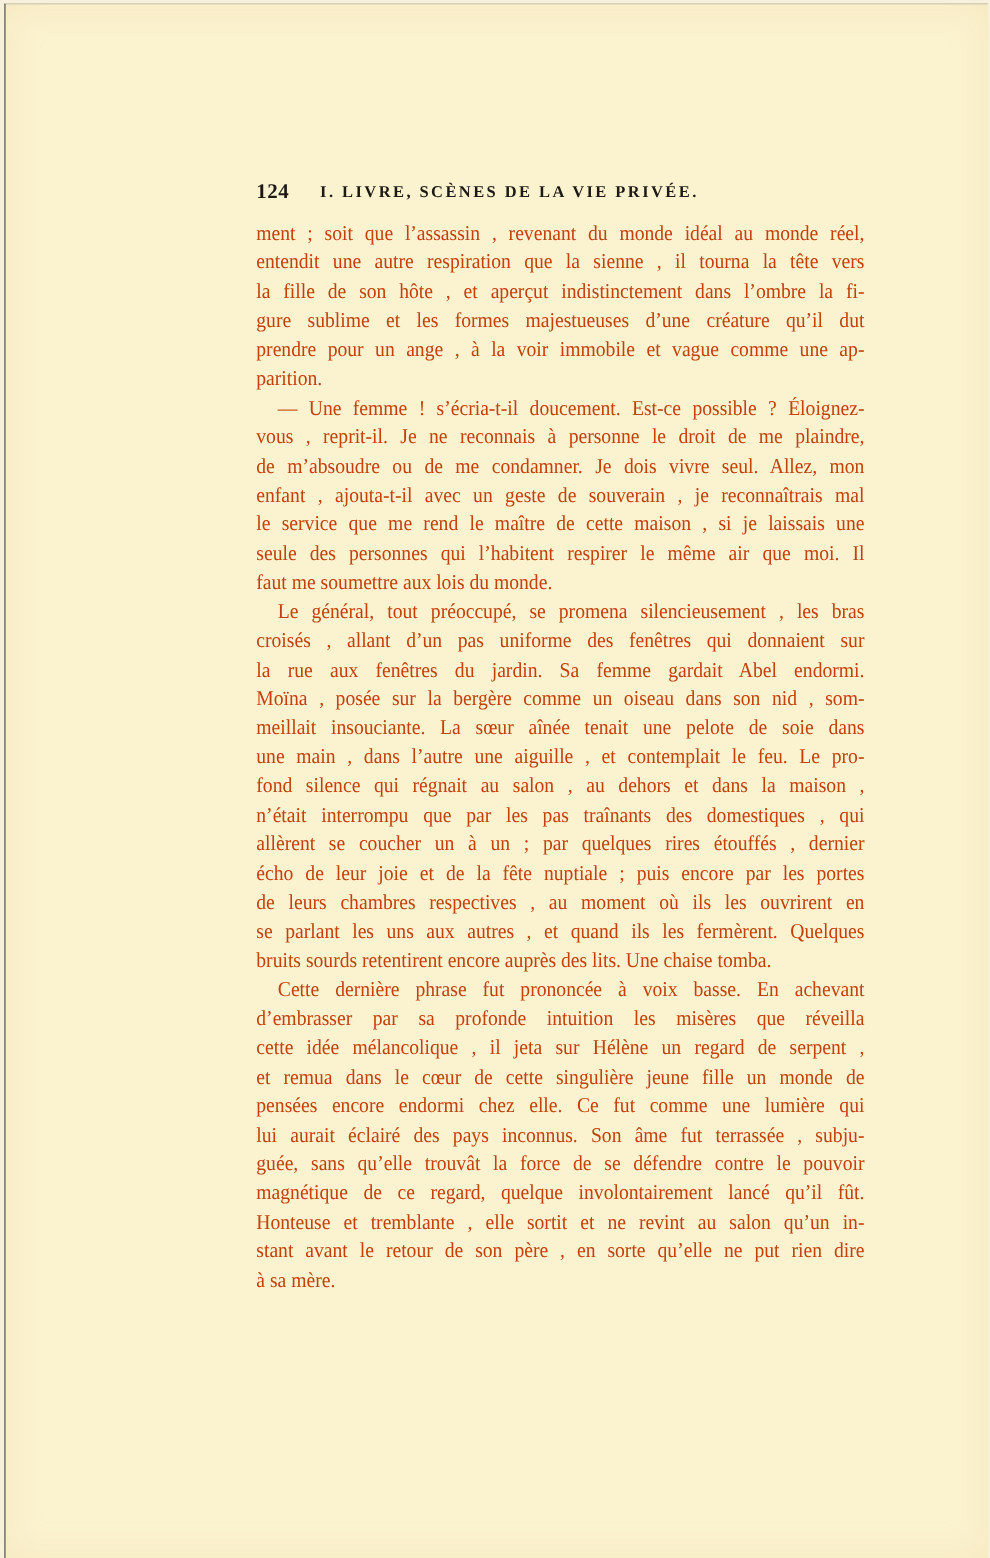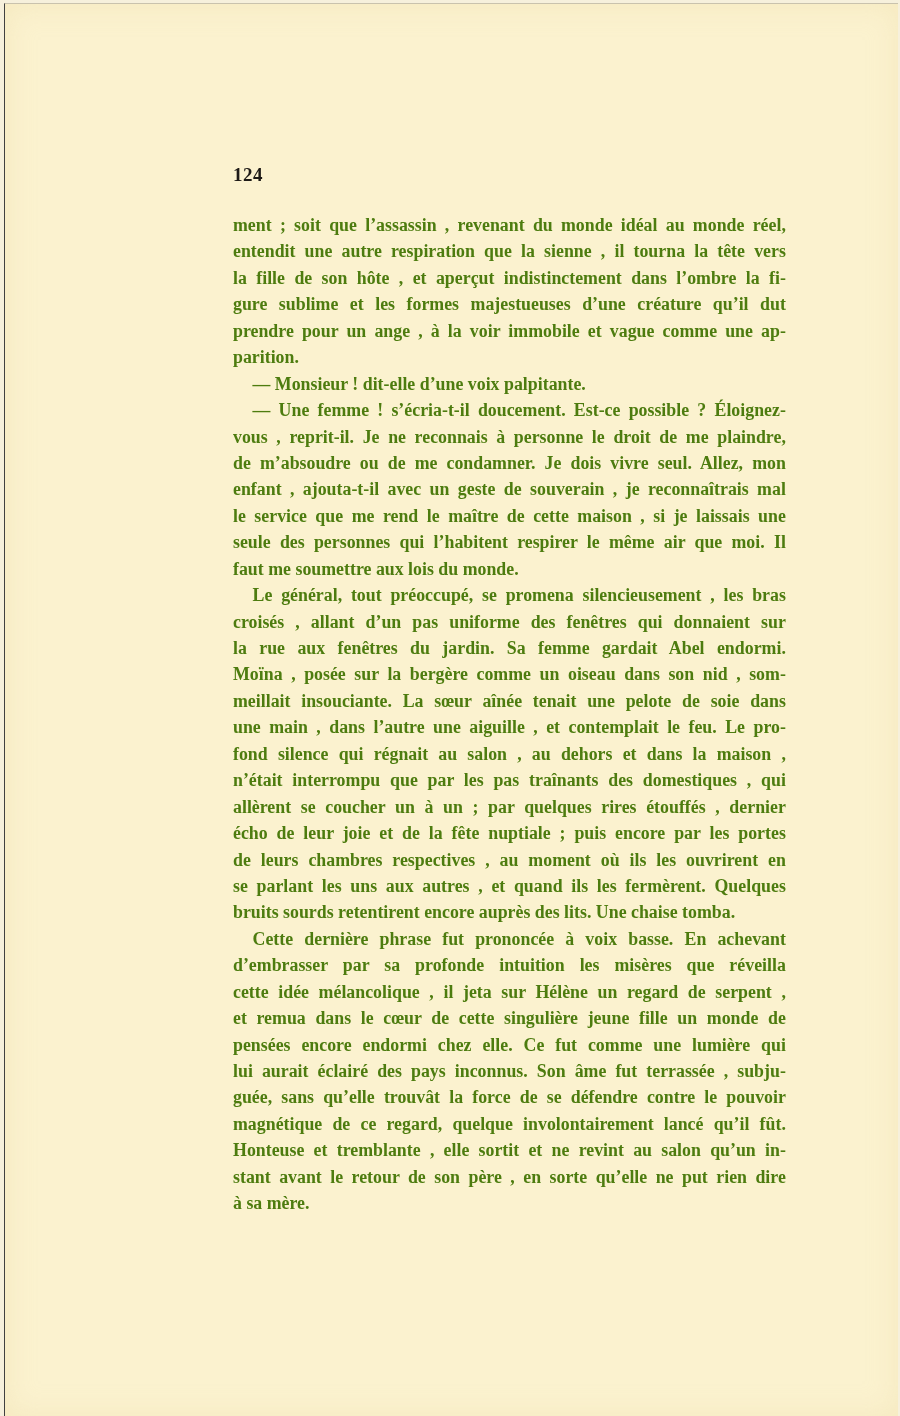--- a/index.html
+++ b/index.html
@@ -23,54 +23,51 @@
     position: absolute; left: 0; top: 0;
     font-size: 19px; font-weight: bold; letter-spacing: 0.5px;
   }
   .running-head {
     position: absolute; left: 58px; top: 3px;
     font-size: 15px; font-weight: bold; letter-spacing: 2.2px;
     text-transform: uppercase;
     font-variant: small-caps;
   }
   .body-text {
-    position: absolute; left: 228px; top: 208px; width: 553px;
+    position: absolute; left: 228px; top: 196px; width: 553px;
     font-family: "Liberation Serif", "DejaVu Serif", serif;
     font-size: 19.2px; line-height: 26.45px;
-    color: #4d7c0f;
-    font-weight: bold;
+    color: #c2410c;
   }
   .line {
     display: block; white-space: nowrap;
     text-align: justify; text-align-last: justify;
     height: 26.45px;
     transform: scaleX(0.93); transform-origin: left center;
     width: 107.5%;
   }
   .line.last { text-align-last: left; }
   .line.indent { padding-left: 21px; width: calc(107.5% - 21px); }
 </style>
 </head>
 <body>
 
 <div class="page">
   <div class="header">
     <span class="page-number">124</span>
+    <span class="running-head">I. LIVRE, SCÈNES DE LA VIE PRIVÉE.</span>
   </div>
   <div class="body-text" id="body-text">
       <div>
         <span class="line">ment ; soit que l’assassin , revenant du monde idéal au monde réel,</span>
         <span class="line">entendit une autre respiration que la sienne , il tourna la tête vers</span>
         <span class="line">la fille de son hôte , et aperçut indistinctement dans l’ombre la fi-</span>
         <span class="line">gure sublime et les formes majestueuses d’une créature qu’il dut</span>
         <span class="line">prendre pour un ange , à la voir immobile et vague comme une ap-</span>
         <span class="line last">parition.</span>
-      </div>
-      <div>
-        <span class="line indent last">— Monsieur ! dit-elle d’une voix palpitante.</span>
       </div>
       <div>
         <span class="line indent">— Une femme ! s’écria-t-il doucement. Est-ce possible ? Éloignez-</span>
         <span class="line">vous , reprit-il. Je ne reconnais à personne le droit de me plaindre,</span>
         <span class="line">de m’absoudre ou de me condamner. Je dois vivre seul. Allez, mon</span>
         <span class="line">enfant , ajouta-t-il avec un geste de souverain , je reconnaîtrais mal</span>
         <span class="line">le service que me rend le maître de cette maison , si je laissais une</span>
         <span class="line">seule des personnes qui l’habitent respirer le même air que moi. Il</span>
         <span class="line last">faut me soumettre aux lois du monde.</span>
       </div>

